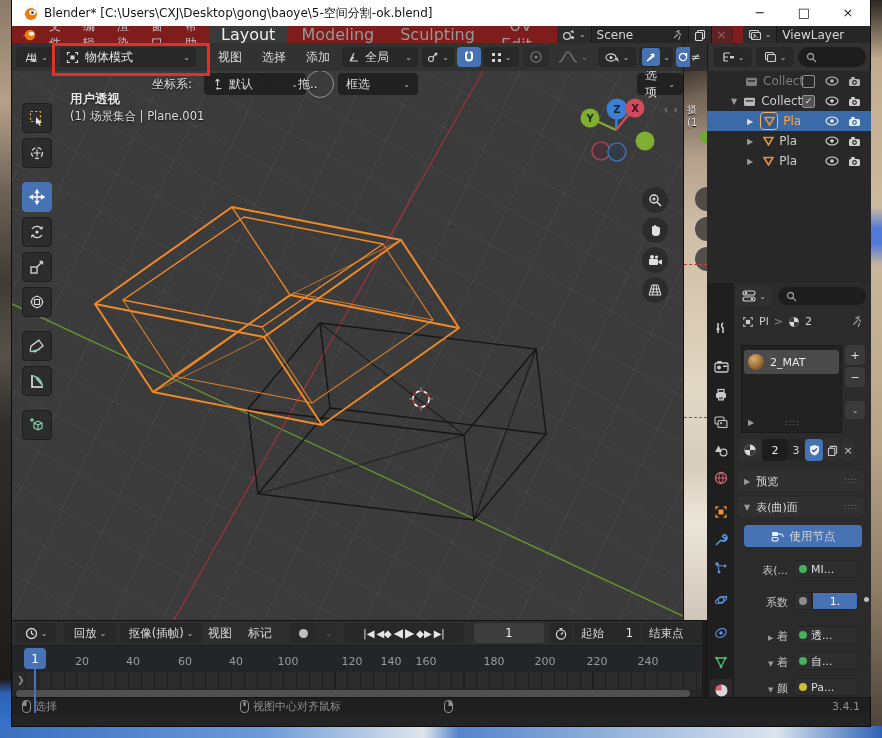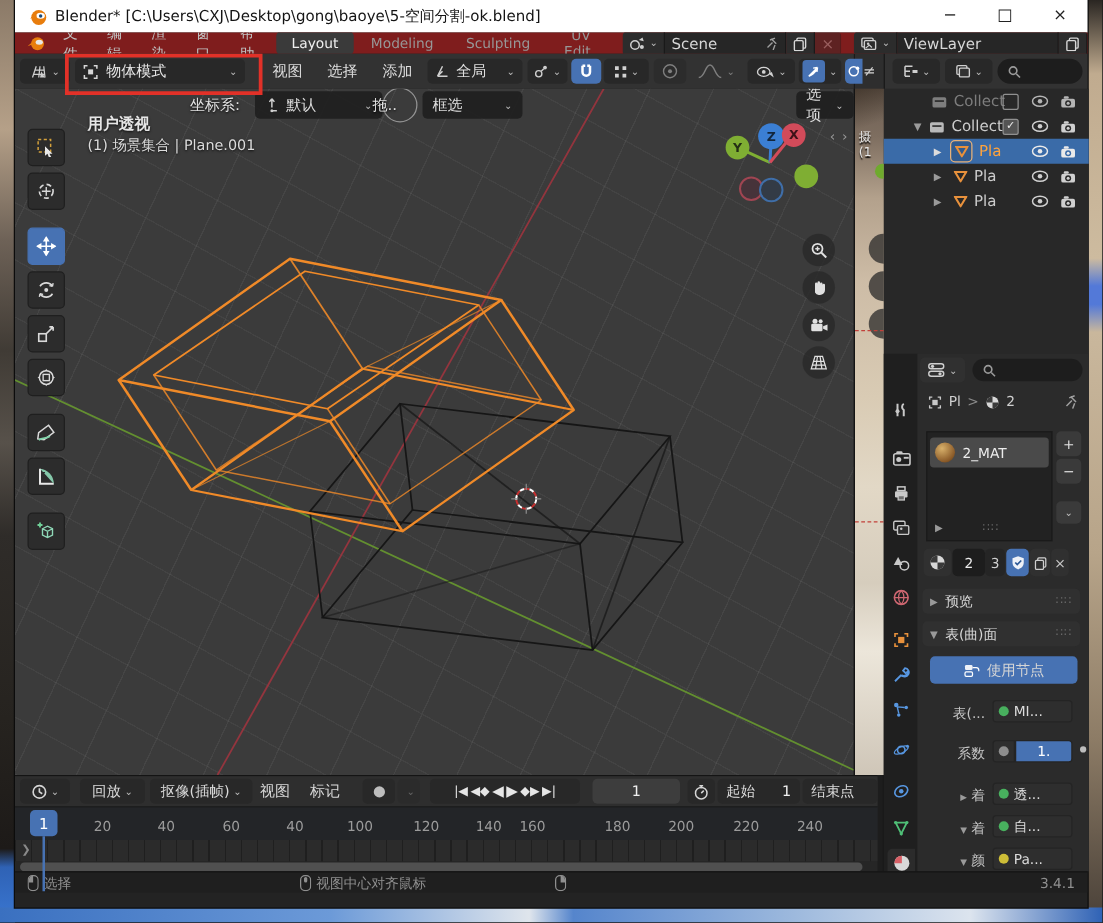--- a/index.html
+++ b/index.html
@@ -17,21 +17,21 @@
   
   #win{position:absolute;left:12px;top:0;width:858px;height:726px;background:#232323;z-index:2;box-shadow:0 0 0 1px #0c0c0c;}
   
   #titlebar{height:26px;background:#ffffff;display:flex;align-items:center;}
   #titlebar .ttl{font-size:12px;color:#141414;margin-left:6px;}
   .wbtn{width:44px;text-align:center;color:#222;font-size:13px;line-height:26px;}
   #blogo{margin-left:10px;}
   
   #topbar{height:17px;background:#7f1d1d;display:flex;align-items:center;position:relative;overflow:hidden;text-align:right;}
   #topbar .menu{padding:0 11px;color:#c0c0c0;font-size:12px;}
-  .wstab{padding:3px 12px;border-radius:4px;color:#979797;font-size:11px;margin:0 1px;}
+  .wstab{padding:3px 12px;border-radius:4px;color:#979797;font-size:16px;margin:0 1px;}
   .wstab.active{background:#3a3a3a;color:#efefef;}
   .idwidget{display:flex;align-items:center;height:20px;border-radius:4px;overflow:hidden;flex-shrink:0;}
   .idwidget .seg{background:#2c2c2c;height:20px;display:flex;align-items:center;padding:0 5px;border-right:1px solid #191919;}
   .idwidget .fieldseg{background:#262626;color:#d6d6d6;}
   .dim{opacity:.38;}
   .chev{font-size:8px;color:#bdbdbd;margin-left:3px;}
   
   #headerrow{height:28px;display:flex;}
   #vp-header{width:671px;background:#323232;position:relative;flex-shrink:0;}
   #strip-header{width:23px;background:#2e2e2e;border-left:1px solid #1a1a1a;color:#cfcfcf;display:flex;align-items:center;justify-content:center;font-size:12px;flex-shrink:0;}
@@ -561,21 +561,21 @@
             <div class="tlb" style="left:630px;width:60px;justify-content:flex-start;padding:0 7px;box-sizing:border-box">
               <span>结束点</span>
             </div>
           </div>
           <div id="tl-ruler">
             <span class="rnum" style="left:70px">20</span>
             <span class="rnum" style="left:121px">40</span>
             <span class="rnum" style="left:173px">60</span>
             <span class="rnum" style="left:224px">40</span>
             <span class="rnum" style="left:276px">100</span>
-            <span class="rnum" style="left:329px">120</span>
+            <span class="rnum" style="left:340px">120</span>
             <span class="rnum" style="left:379px">140</span>
             <span class="rnum" style="left:414px">160</span>
             <span class="rnum" style="left:482px">180</span>
             <span class="rnum" style="left:533px">200</span>
             <span class="rnum" style="left:585px">220</span>
             <span class="rnum" style="left:636px">240</span>
             <div id="playhead">1</div>
             <div id="playline"></div>
           </div>
           <div id="tl-tracks">

